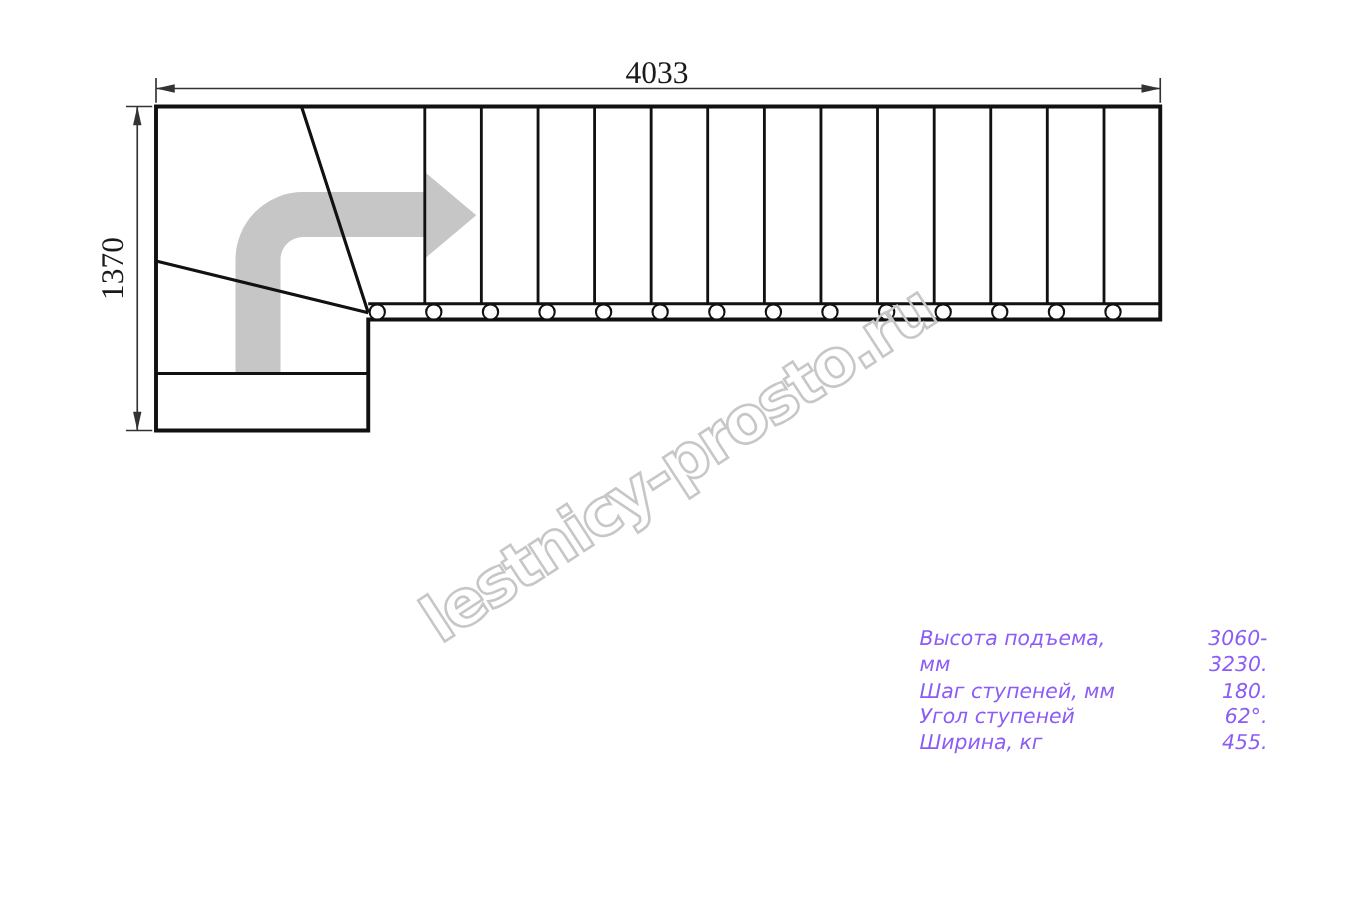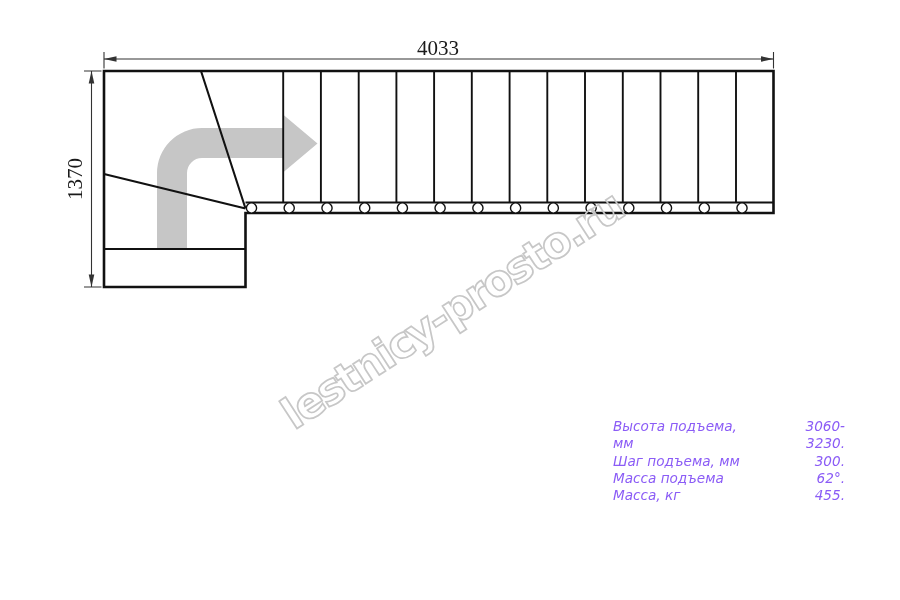--- a/index.html
+++ b/index.html
@@ -96,24 +96,24 @@
 </svg>
 
 <div class="watermark">lestnicy-prosto.ru</div>
 
 <div class="specs">
   <div class="spec-row">
     <span class="spec-label">Высота подъема, мм</span>
     <span class="spec-value">3060-3230.</span>
   </div>
   <div class="spec-row">
-    <span class="spec-label">Шаг подъема, мм</span>
-    <span class="spec-value">300.</span>
+    <span class="spec-label">Шаг ступеней, мм</span>
+    <span class="spec-value">180.</span>
   </div>
   <div class="spec-row">
-    <span class="spec-label">Масса подъема</span>
+    <span class="spec-label">Угол ступеней</span>
     <span class="spec-value">62°.</span>
   </div>
   <div class="spec-row">
-    <span class="spec-label">Масса, кг</span>
+    <span class="spec-label">Ширина, кг</span>
     <span class="spec-value">455.</span>
   </div>
 </div>
 
 </body></html>

